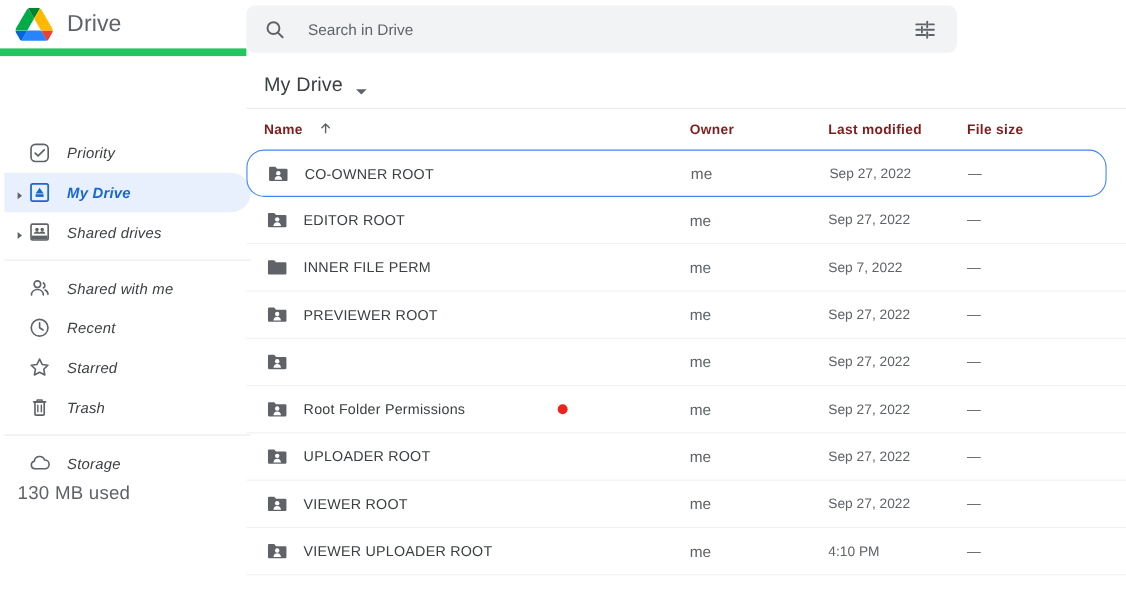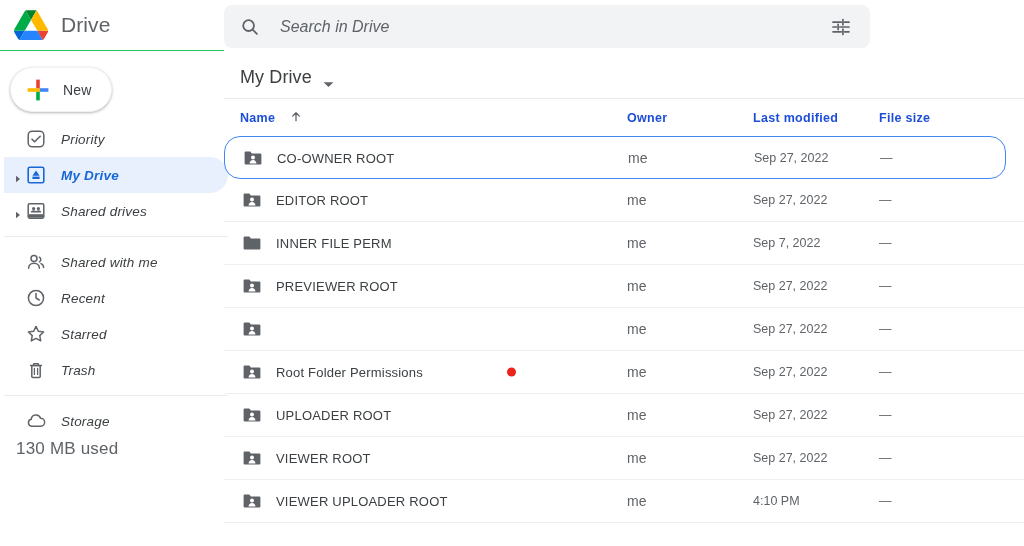--- a/index.html
+++ b/index.html
@@ -15,21 +15,21 @@
   
   #sidebar {
     position: absolute; left: 0; top: 0;
     width: 224px; height: 546px;
     background: #fff;
   }
   #brand {
     height: 51px;
     display: flex; align-items: center;
     padding-left: 14px;
-    border-bottom: 1px solid #22c55e;
+    border-bottom: 7px solid #22c55e;
   }
   #brand .logo { width: 34px; height: 30px; flex: 0 0 34px; }
   #brand .brand-text {
     margin-left: 13px;
     font-size: 21px;
     color: #5f6368;
     letter-spacing: 0.1px;
     font-weight: 400;
   }
 
@@ -90,21 +90,21 @@
     border-radius: 8px;
     display: flex; align-items: center;
     cursor: text;
   }
   #search-bar .s-icon { margin-left: 16px; width: 20px; height: 20px; flex:0 0 20px;}
   #search-input {
     flex: 1;
     margin-left: 20px;
     border: none; outline: none; background: transparent;
     font-family: "Liberation Sans", sans-serif;
-    font-size: 16px; color: #b91c1c; font-style: italic;
+    font-size: 14px; color: #b91c1c;
   }
   #search-input::placeholder { color: #5f6368; }
   #filter-icon { margin-right: 18px; width: 22px; height: 22px; flex:0 0 22px; cursor: pointer;}
 
   
   #main { position: absolute; left: 224px; top: 56px; width: 800px; height: 490px; }
 
   #breadcrumb {
     height: 42px;
     display: flex; align-items: center;
@@ -116,21 +116,21 @@
   }
   #breadcrumb .bc-caret { margin-left: 11px; width: 11px; height: 7px; cursor: pointer; }
 
   #table-head {
     position: relative;
     height: 38px;
     border-top: 1px solid #e8eaed;
   }
   .th {
     position: absolute; top: 50%; transform: translateY(-50%);
-    font-size: 12.5px; color: #1d4ed8; font-weight: bold; letter-spacing: .3px;
+    font-size: 12.5px; color: #7f1d1d; font-weight: bold; letter-spacing: .3px;
     white-space: nowrap;
   }
   .th.name { left: 16px; }
   .th .sort-arrow { display:inline-block; margin-left: 11px; vertical-align: -1px; }
   .th.owner { left: 403px; }
   .th.modified { left: 529px; }
   .th.size { left: 655px; }
 
   #rows { position: relative; }
   .row {
@@ -179,32 +179,20 @@
           <path d="M43.5 25L29.75 1.2c-1.35.8-2.5 1.9-3.3 3.3l-25.25 43.7A9.06 9.06 0 000 52.7h27.5z" fill="#00ac47"></path>
           <path d="M73.55 76.8c1.35-.8 2.5-1.9 3.3-3.3l1.6-2.75L86.1 57.2c.8-1.4 1.2-2.95 1.2-4.5H59.79l5.85 11.5z" fill="#ea4335"></path>
           <path d="M43.5 25L57.25 1.2C55.9.4 54.35 0 52.75 0h-18.5c-1.6 0-3.15.45-4.5 1.2z" fill="#00832d"></path>
           <path d="M59.8 52.7H27.5L13.75 76.5c1.35.8 2.9 1.2 4.5 1.2h50.5c1.6 0 3.15-.45 4.5-1.2z" fill="#2684fc"></path>
           <path d="M73.4 26.5L60.77 4.5c-.8-1.4-1.95-2.5-3.3-3.3L43.5 25l16.3 27.7h27.45c0-1.55-.4-3.1-1.2-4.5z" fill="#ffba00"></path>
         </svg>
       </span>
       <span class="brand-text">Drive</span>
     </div>
 
-    <div id="new-button">
-      <span class="plus">
-        <svg viewBox="0 0 22 22" width="22" height="22">
-          <rect x="9.2" y="0.6" width="3.6" height="9" fill="#ea4335"></rect>
-          <rect x="0.6" y="9.2" width="9" height="3.6" fill="#ffba00"></rect>
-          <rect x="9.2" y="12.4" width="3.6" height="9" fill="#00ac47"></rect>
-          <rect x="12.4" y="9.2" width="9" height="3.6" fill="#4285f4"></rect>
-          <rect x="9.2" y="9.2" width="3.6" height="3.6" fill="#ffba00"></rect>
-        </svg>
-      </span>
-      <span class="newlabel">New</span>
-    </div>
 
     <div class="nav-list">
 
       <div class="nav-item">
         <span class="nav-icon">
           <svg viewBox="0 0 20 20" width="20" height="20">
             <rect x="2.2" y="2.2" width="15.6" height="15.6" rx="4" fill="none" stroke="#5f6368" stroke-width="1.5"></rect>
             <path d="M6 10.2l2.6 2.6L14.2 7.3" fill="none" stroke="#5f6368" stroke-width="1.6" stroke-linecap="round" stroke-linejoin="round"></path>
           </svg>
         </span>

